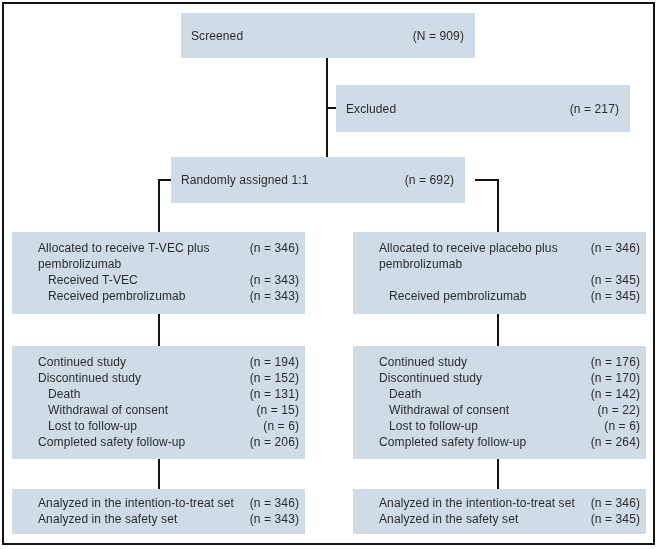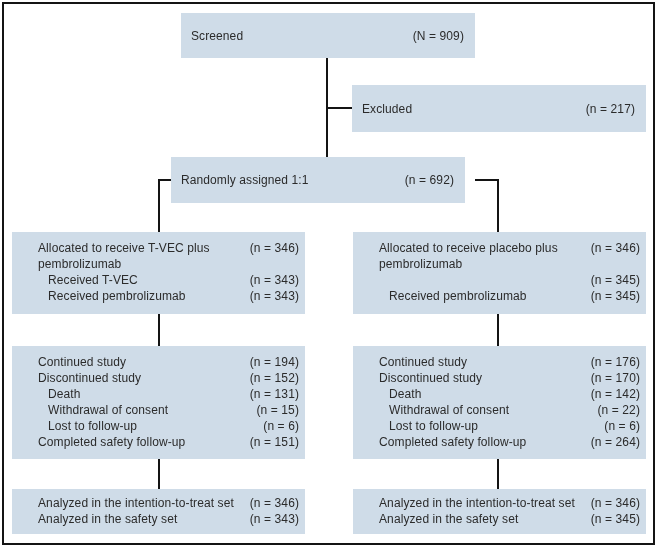--- a/index.html
+++ b/index.html
@@ -48,21 +48,21 @@
   .row .val { margin-left: auto; }
   .box.single .val { margin-left: auto; }
   .row.ind { padding-left: 10px; }
   .line {
     position: absolute;
     background: var(--line, #141414);
   }
 
   
   #b-screened   { left: 181px; top: 13px;  width: 294px; height: 45px; }
-  #b-excluded   { left: 352px; top: 85px;  width: 294px; height: 47px; align-items: center; }
+  #b-excluded   { left: 336px; top: 85px;  width: 294px; height: 47px; align-items: center; }
   #b-randomized { left: 171px; top: 157px; width: 294px; height: 46px; }
   #b-alloc-l    { left: 12px;  top: 232px; width: 293px; height: 82px; }
   #b-alloc-r    { left: 353px; top: 232px; width: 293px; height: 82px; }
   #b-cont-l     { left: 12px;  top: 346px; width: 293px; height: 113px; }
   #b-cont-r     { left: 353px; top: 346px; width: 293px; height: 113px; }
   #b-ana-l      { left: 12px;  top: 489px; width: 293px; height: 45px; }
   #b-ana-r      { left: 353px; top: 489px; width: 293px; height: 45px; }
 
   
   #l-screen-v   { left: 326px; top: 58px;  width: 2px;  height: 99px; }
@@ -161,21 +161,21 @@
     <div class="row ind">
       <span class="lbl">Withdrawal of consent</span>
       <span class="val">(n = 15)</span>
     </div>
     <div class="row ind">
       <span class="lbl">Lost to follow-up</span>
       <span class="val">(n = 6)</span>
     </div>
     <div class="row">
       <span class="lbl">Completed safety follow-up</span>
-      <span class="val">(n = 151)</span>
+      <span class="val">(n = 206)</span>
     </div>
   </div>
 
   <div class="box multi" id="b-cont-r">
     <div class="row">
       <span class="lbl">Continued study</span>
       <span class="val">(n = 176)</span>
     </div>
     <div class="row">
       <span class="lbl">Discontinued study</span>

